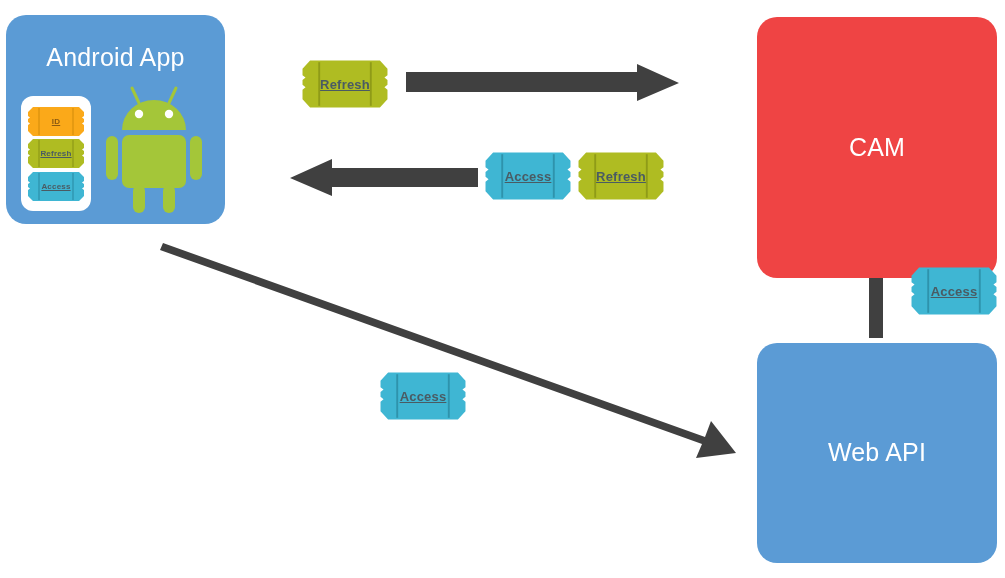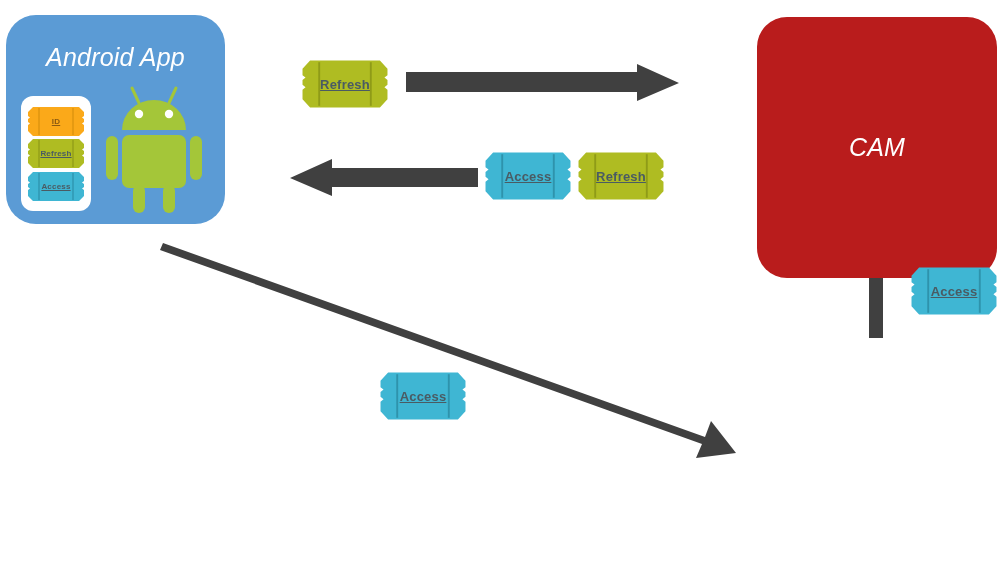--- a/index.html
+++ b/index.html
@@ -13,27 +13,26 @@
   #canvas {
     position: relative;
     width: 1005px;
     height: 578px;
     background: #ffffff;
     overflow: hidden;
   }
   
   .node {
     position: absolute;
-    border-radius: 30px;
+    border-radius: 20px;
     display: flex;
     align-items: center;
     justify-content: center;
     color: #ffffff;
     box-sizing: border-box;
-    font-style: italic;
   }
   .node-label {
     font-size: 25px;
     font-weight: 400;
     color: #ffffff;
     letter-spacing: 0.2px;
     line-height: 1.1;
     text-align: center;
     user-select: none;
   }
@@ -45,21 +44,21 @@
     background: #5B9BD5;
     align-items: flex-start;
     justify-content: center;
     padding-top: 29px;
   }
   #cam-box {
     left: 757px;
     top: 17px;
     width: 240px;
     height: 261px;
-    background: #b91c1c;
+    background: #ef4444;
   }
   #webapi-box {
     left: 757px;
     top: 343px;
     width: 240px;
     height: 220px;
     background: #5B9BD5;
   }
 
   
@@ -215,20 +214,23 @@
         <line x1="92" y1="4" x2="92" y2="58" stroke="#2E93AC" stroke-width="2.5"></line>
       </svg>
       <span class="tk-label">Access</span>
     </div>
   </div>
 
   <div id="cam-box" class="node">
     <div class="node-label">CAM</div>
   </div>
 
+  <div id="webapi-box" class="node">
+    <div class="node-label">Web API</div>
+  </div>
 
   <div id="ticket-refresh-top" class="ticket big">
     <svg viewBox="0 0 116 62" preserveAspectRatio="none">
       <path fill="#AFBC22" d="M12,2 H104 L114,12 V20 L110,23 L114,26 V32 L110,35 L114,38 V50 L104,60 H12 L2,50 V38 L6,35 L2,32 V26 L6,23 L2,20 V12 Z"></path>
       <line x1="24" y1="4" x2="24" y2="58" stroke="#8F9B18" stroke-width="2.5"></line>
       <line x1="92" y1="4" x2="92" y2="58" stroke="#8F9B18" stroke-width="2.5"></line>
     </svg>
     <span class="tk-label">Refresh</span>
   </div>
 

